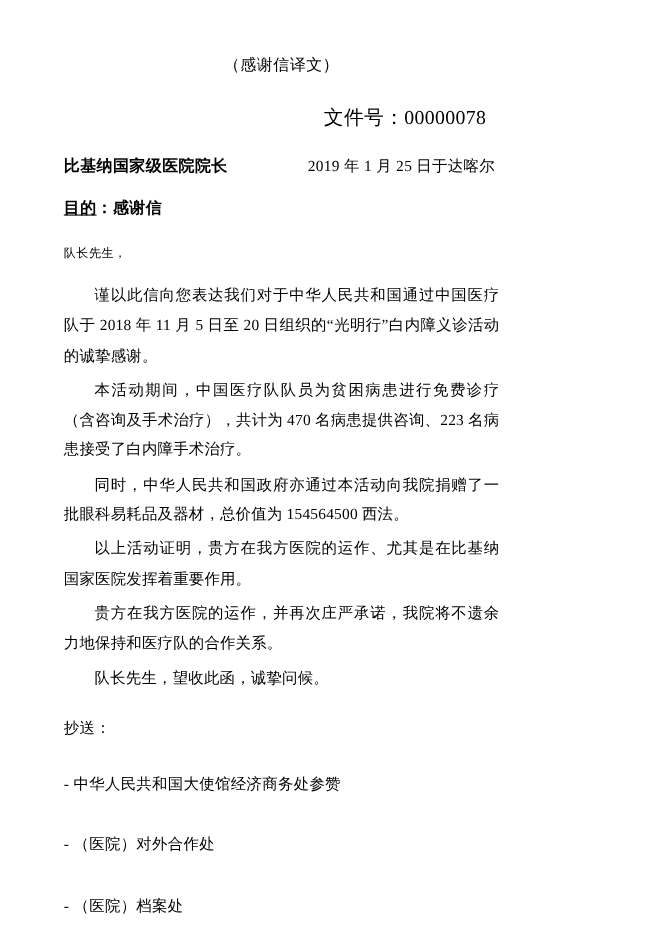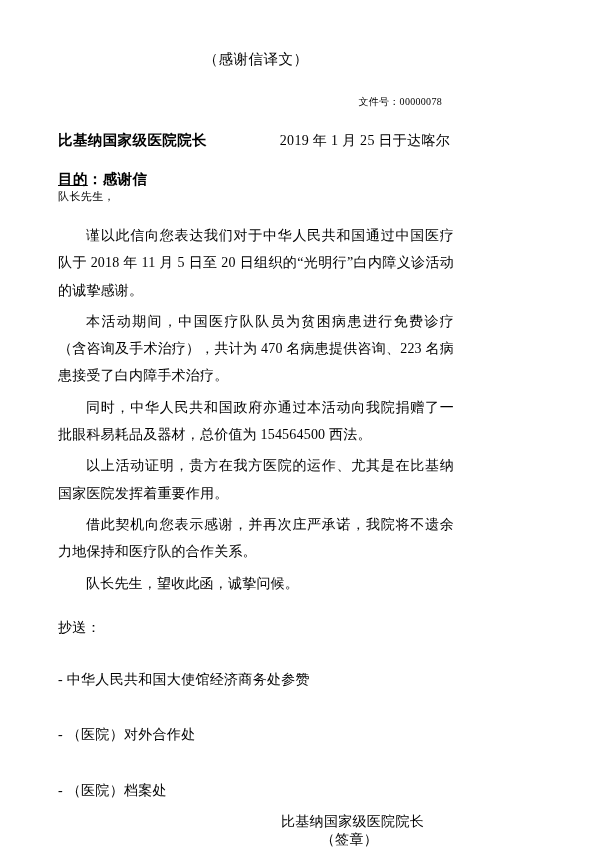--- a/index.html
+++ b/index.html
@@ -24,21 +24,21 @@
   }
   .doc-title {
     text-align: center;
     font-size: 14.5px;
     letter-spacing: 0.5px;
     margin-top: 8px;
     margin-bottom: 26px;
   }
   .file-no {
     text-align: right;
-    font-size: 10px;
+    font-size: 18px;
     padding-right: 12px;
     margin-bottom: 22px;
     letter-spacing: 0.3px;
   }
   .row-sender {
     display: flex;
     justify-content: space-between;
     align-items: baseline;
     margin-bottom: 20px;
   }
@@ -56,20 +56,21 @@
     text-align: right;
     font-weight: bold;
     font-size: 14.5px;
     letter-spacing: 0.4px;
     margin-bottom: 24px;
     padding-right: 4px;
   }
   .subject {
     font-weight: bold;
     font-size: 14.5px;
+    margin-bottom: 24px;
     letter-spacing: 0.4px;
   }
   .subject .u {
     text-decoration: underline;
   }
   .salutation {
     font-weight: normal;
     font-size: 11px;
     margin-bottom: 18px;
     letter-spacing: 0.4px;
@@ -133,21 +134,21 @@
   <div class="subject">
     <span class="u">目的</span><span>：感谢信</span>
   </div>
 
   <div class="salutation">队长先生，</div>
 
   <p class="para">谨以此信向您表达我们对于中华人民共和国通过中国医疗队于 2018 年 11 月 5 日至 20 日组织的“光明行”白内障义诊活动的诚挚感谢。</p>
   <p class="para">本活动期间，中国医疗队队员为贫困病患进行免费诊疗（含咨询及手术治疗），共计为 470 名病患提供咨询、223 名病患接受了白内障手术治疗。</p>
   <p class="para">同时，中华人民共和国政府亦通过本活动向我院捐赠了一批眼科易耗品及器材，总价值为 154564500 西法。</p>
   <p class="para">以上活动证明，贵方在我方医院的运作、尤其是在比基纳国家医院发挥着重要作用。</p>
-  <p class="para">借此契机向您表示感谢，并再次庄严承诺，我院将不遗余力地保持和医疗队的合作关系。</p>
+  <p class="para">贵方在我方医院的运作，并再次庄严承诺，我院将不遗余力地保持和医疗队的合作关系。</p>
   <p class="para">队长先生，望收此函，诚挚问候。</p>
 
   <div class="cc-title">抄送：</div>
   <ul class="cc-list">
     <li>- 中华人民共和国大使馆经济商务处参赞</li>
     <li>- （医院）对外合作处</li>
     <li>- （医院）档案处</li>
   </ul>
 
   <div class="signature">

